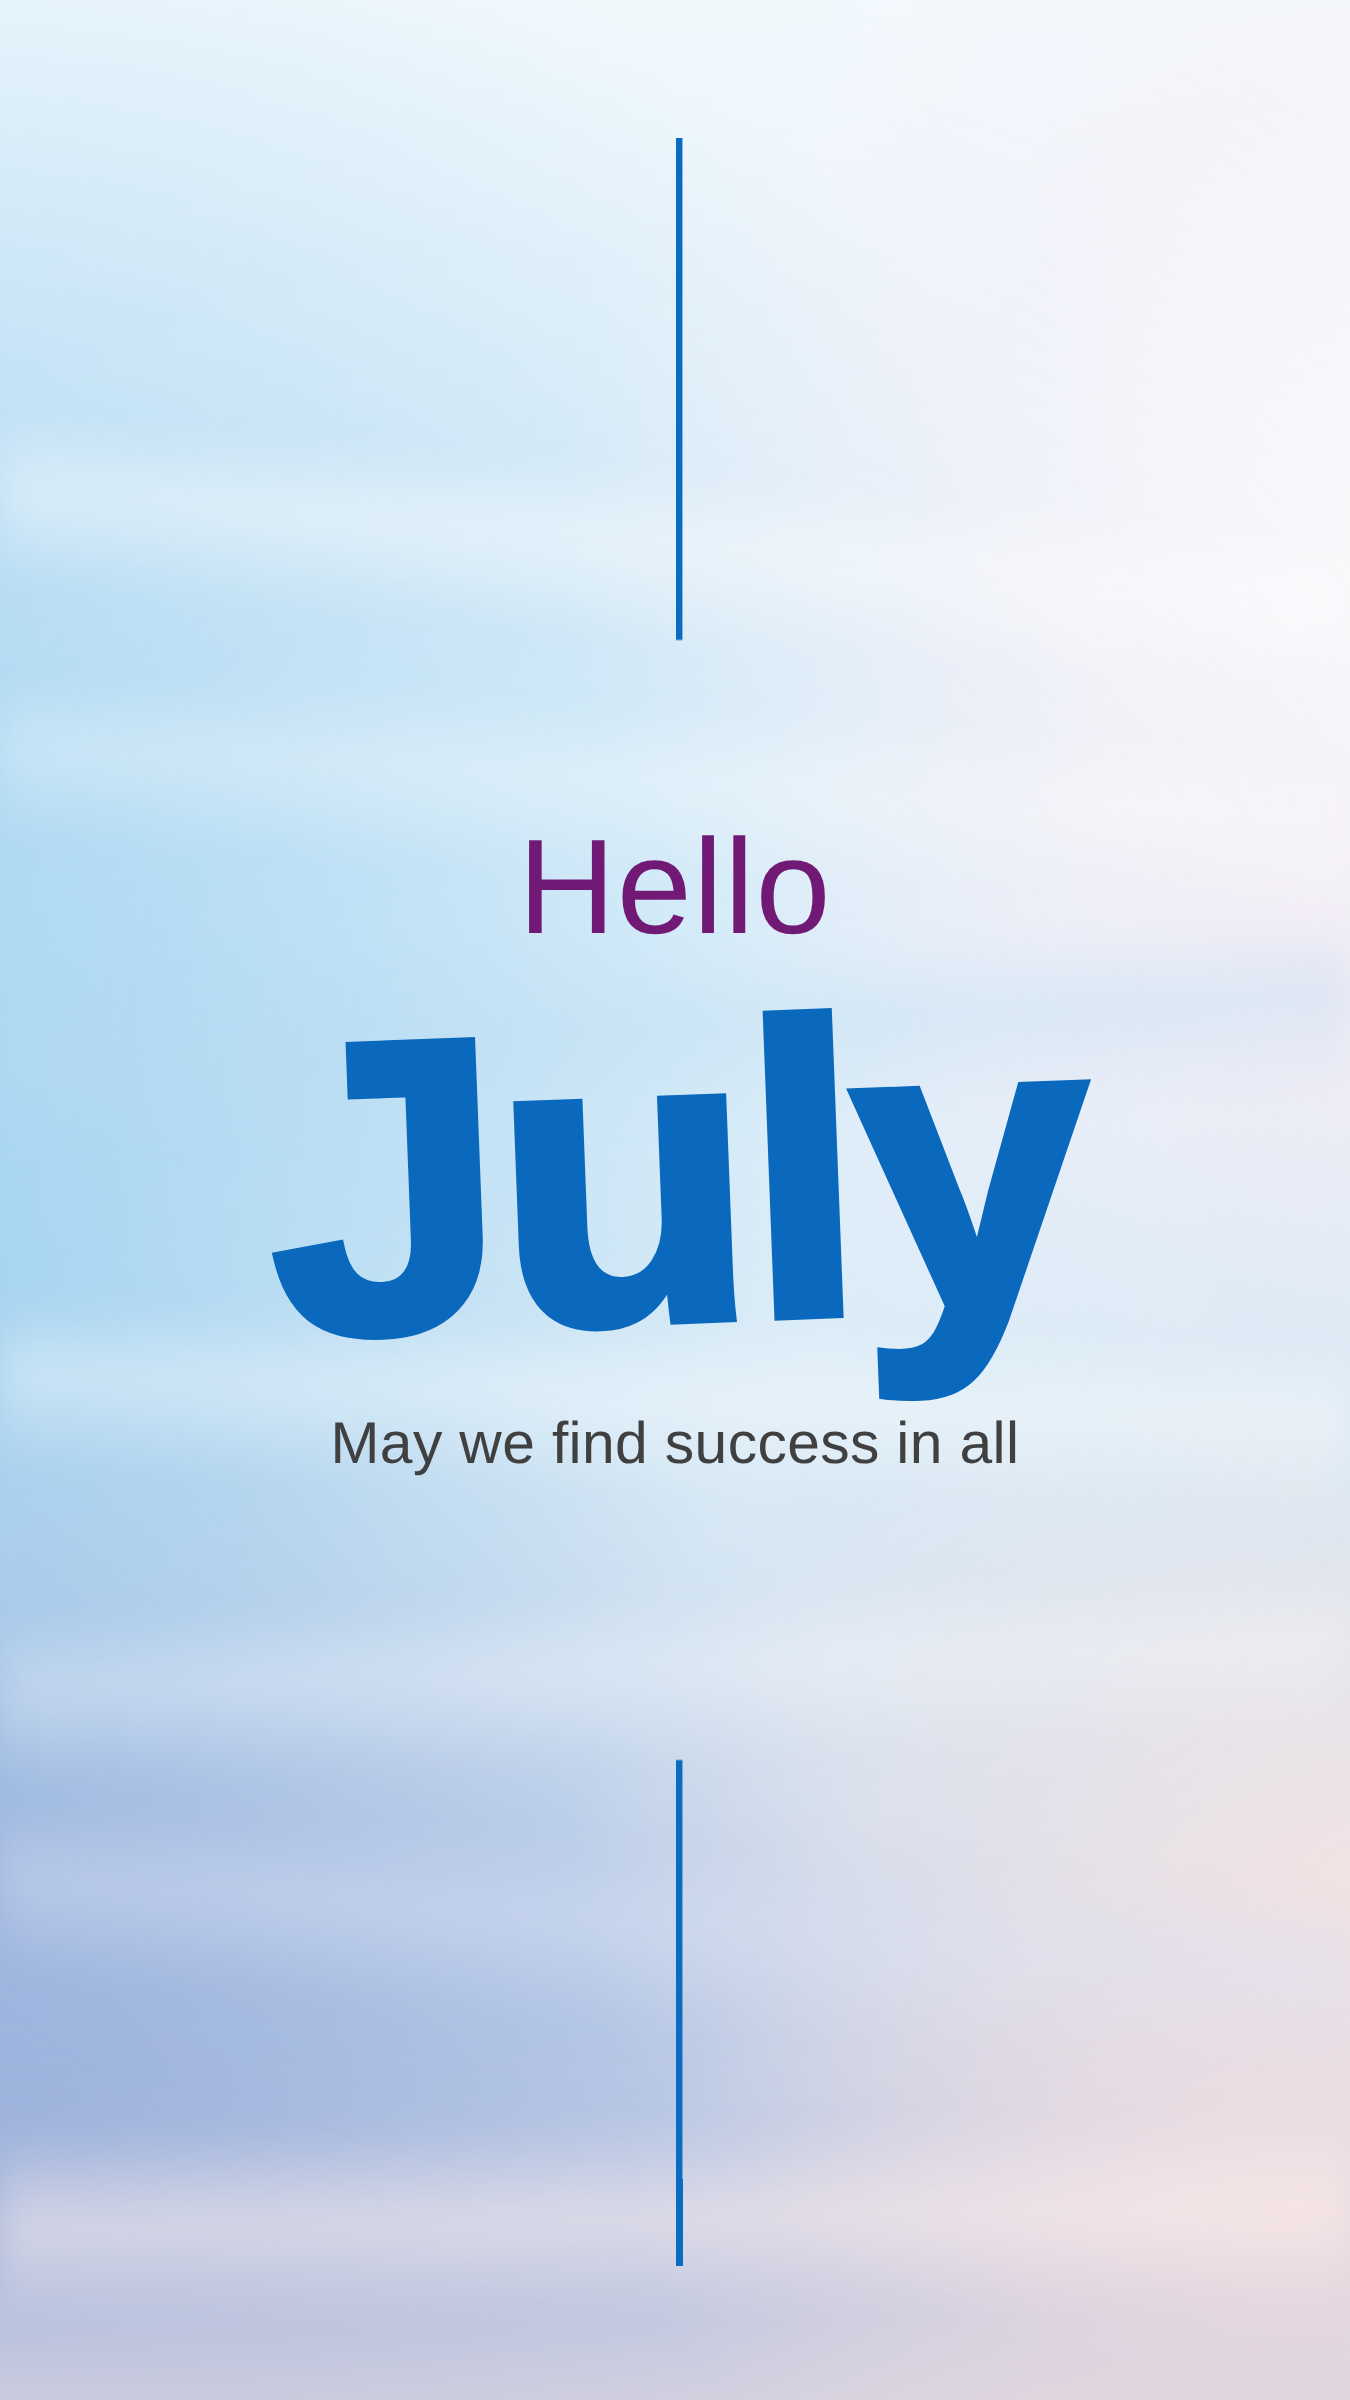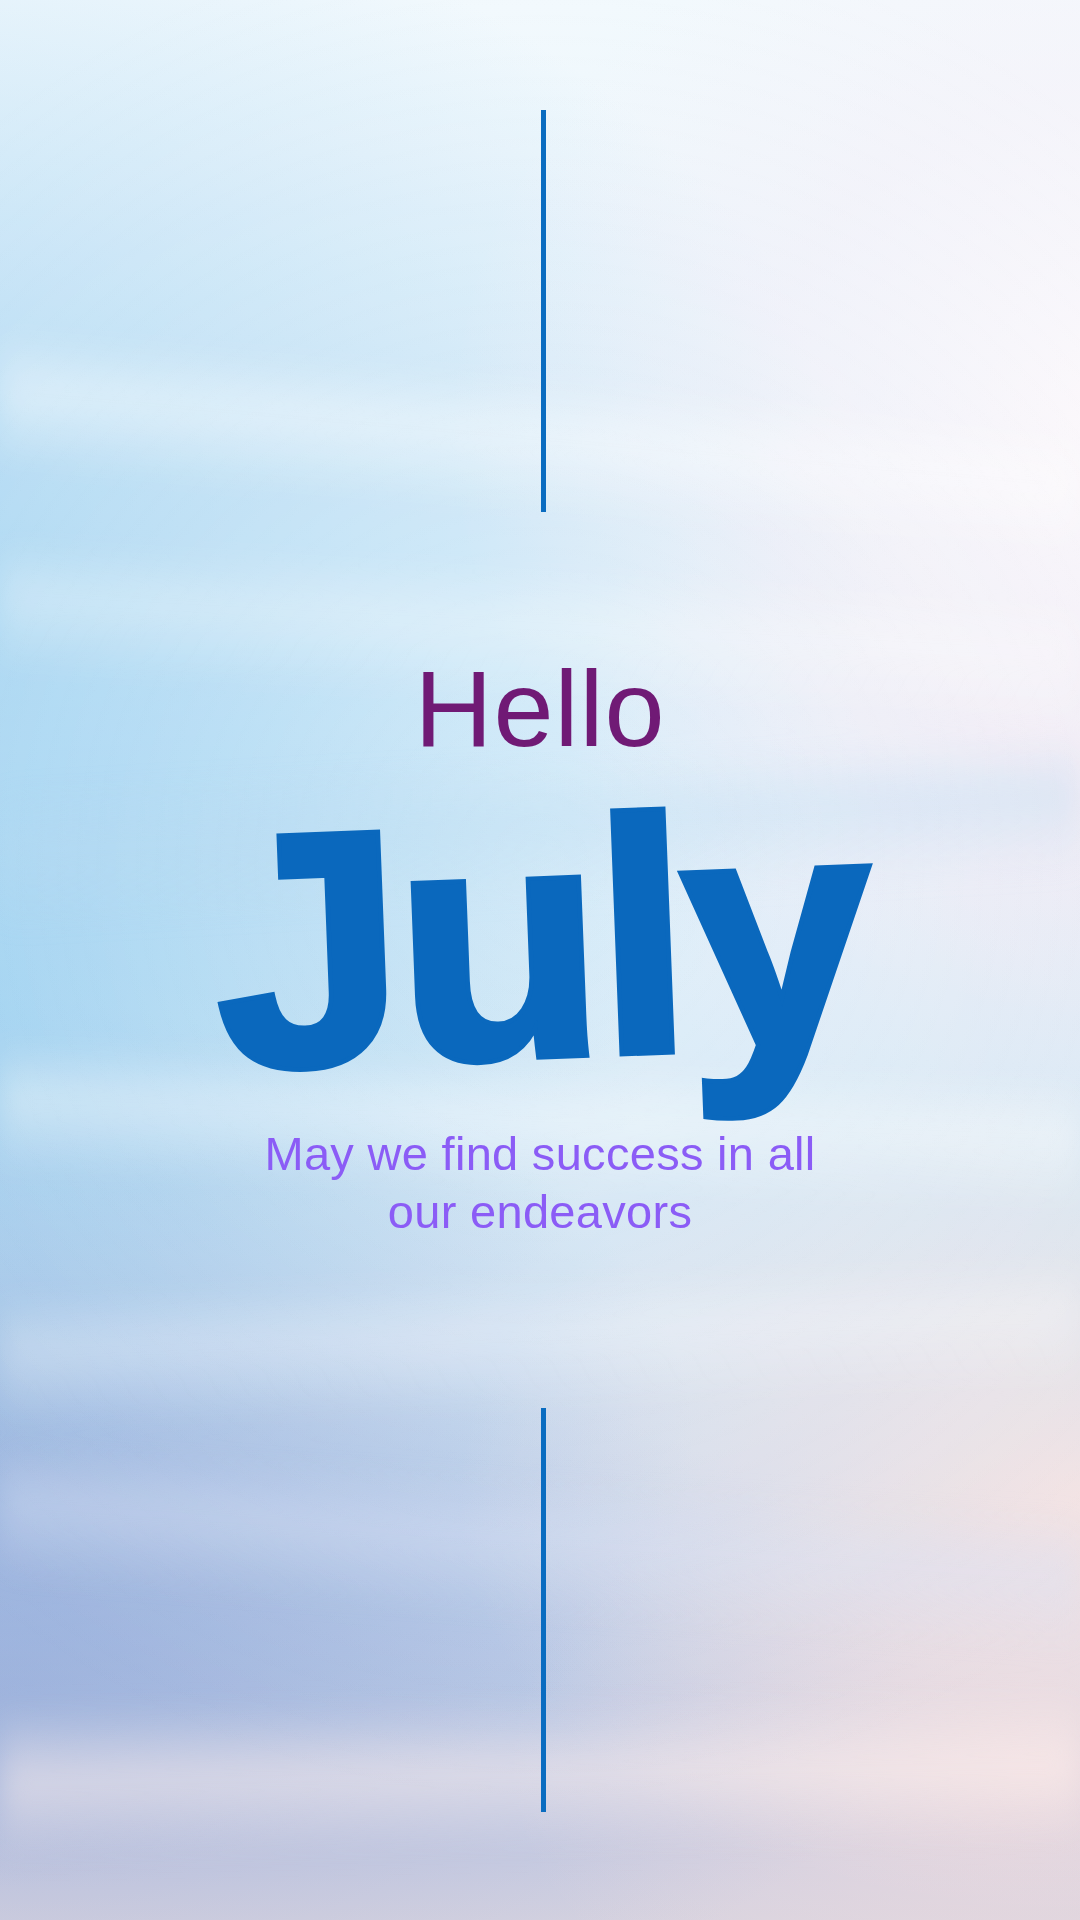--- a/index.html
+++ b/index.html
@@ -140,21 +140,21 @@
 
   .tagline {
     position: absolute;
     top: 1125px;
     left: 0;
     width: 1080px;
     font-size: 47px;
     line-height: 58px;
     font-weight: 300;
     letter-spacing: 0.3px;
-    color: #8b5cf6;
+    color: #404040;
   }
   .tagline .ln { display: block; }
 </style>
 </head>
 <body>
 
 <div id="poster">
 
   <div class="bg-base"></div>
   <div class="bg-left"></div>
@@ -168,17 +168,16 @@
   <div class="content">
 
     <div class="hello">Hello</div>
 
     <div class="month-wrap">
       <span class="month">July</span>
     </div>
 
     <div class="tagline">
       <span class="ln">May we find success in all</span>
-      <span class="ln">our endeavors</span>
     </div>
 
   </div>
 </div>
 
 </body></html>

